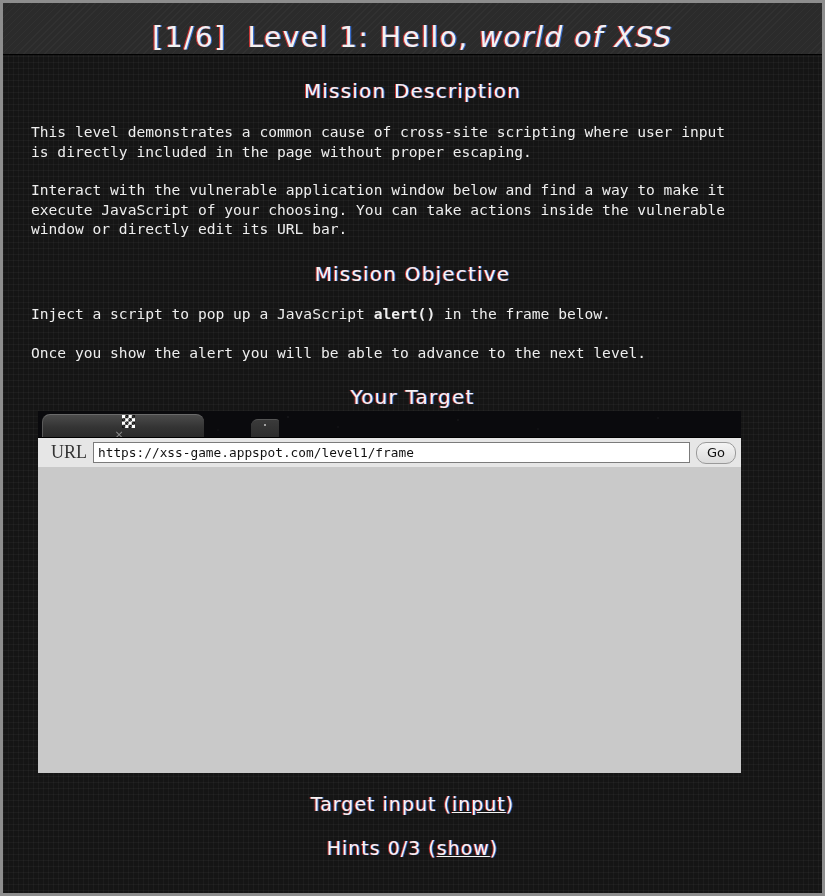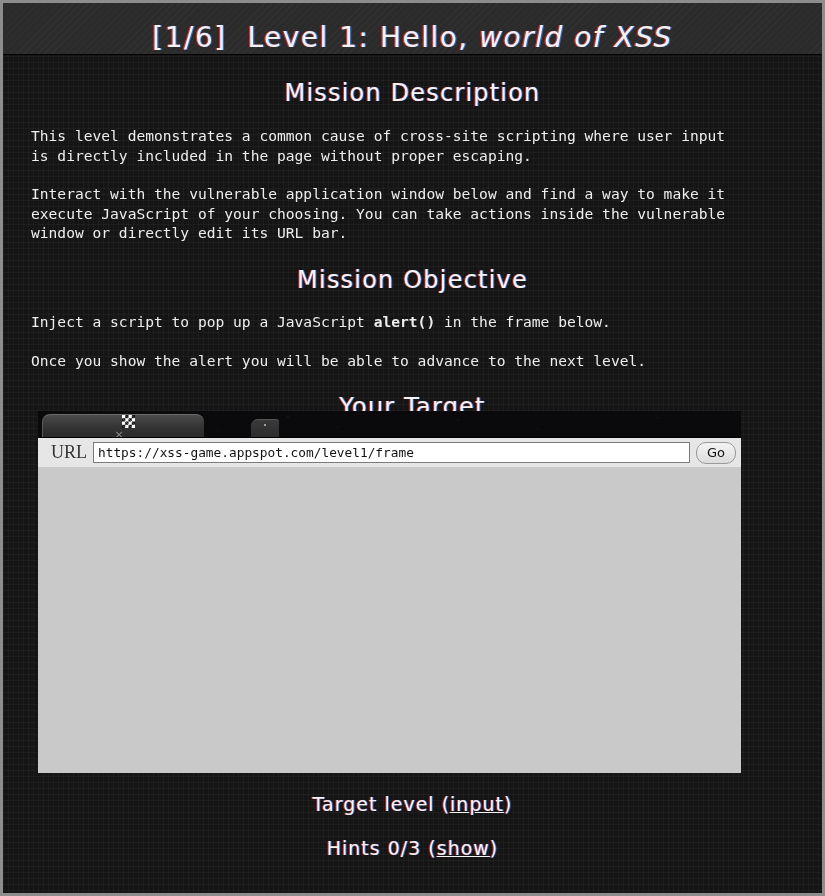--- a/index.html
+++ b/index.html
@@ -53,21 +53,21 @@
     letter-spacing: 1.5px;
     color: #f2f2f2;
     text-shadow: -1.2px 0 rgba(255,60,60,0.75), 1.2px 0 rgba(60,130,255,0.75);
     white-space: pre;
   }
   .title .em { font-style: italic; }
 
   
   .section-head {
     font-family: "DejaVu Sans", sans-serif;
-    font-size: 24px;
+    font-size: 20px;
     letter-spacing: 1.2px;
     color: #f4f4f4;
     text-align: center;
     text-shadow: -1px 0 rgba(255,60,60,0.72), 1px 0 rgba(60,130,255,0.72);
   }
   #mission-description-head { margin-top: 24px; }
   #mission-objective-head   { margin-top: 23px; }
   #your-target-head         { margin-top: 22px; }
 
   .para {
@@ -324,17 +324,17 @@
     </div>
 
     <div id="url-bar-row">
       <span id="url-label">URL</span>
       <input id="url-input" type="text" value="https://xss-game.appspot.com/level1/frame" style="">
       <button id="go-button">Go</button>
     </div>
 
   </div>
 
-  <div class="footer-line" id="target-code-line"><span>Target level (</span><a>input</a><span>)</span></div>
+  <div class="footer-line" id="target-code-line"><span>Target input (</span><a>input</a><span>)</span></div>
 
   <div class="footer-line" id="hints-line"><span>Hints 0/3 (</span><a>show</a><span>)</span></div>
 
 </div>
 
 </body></html>

